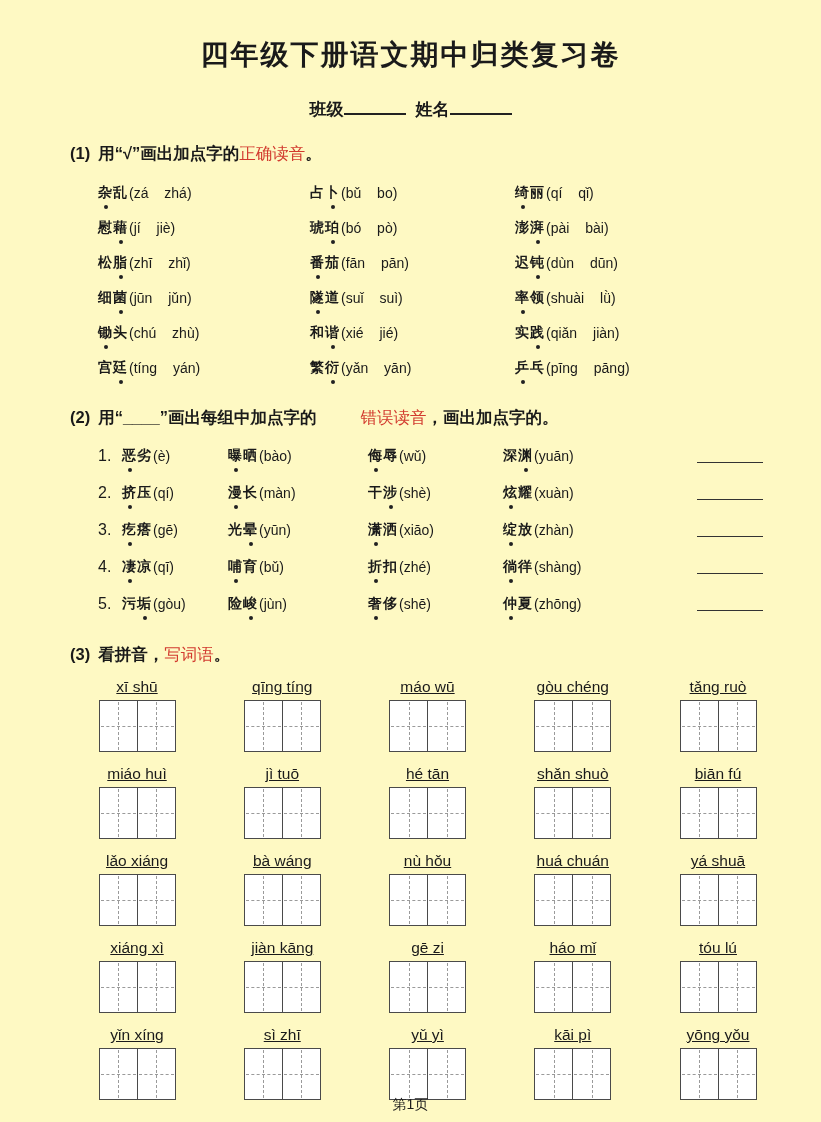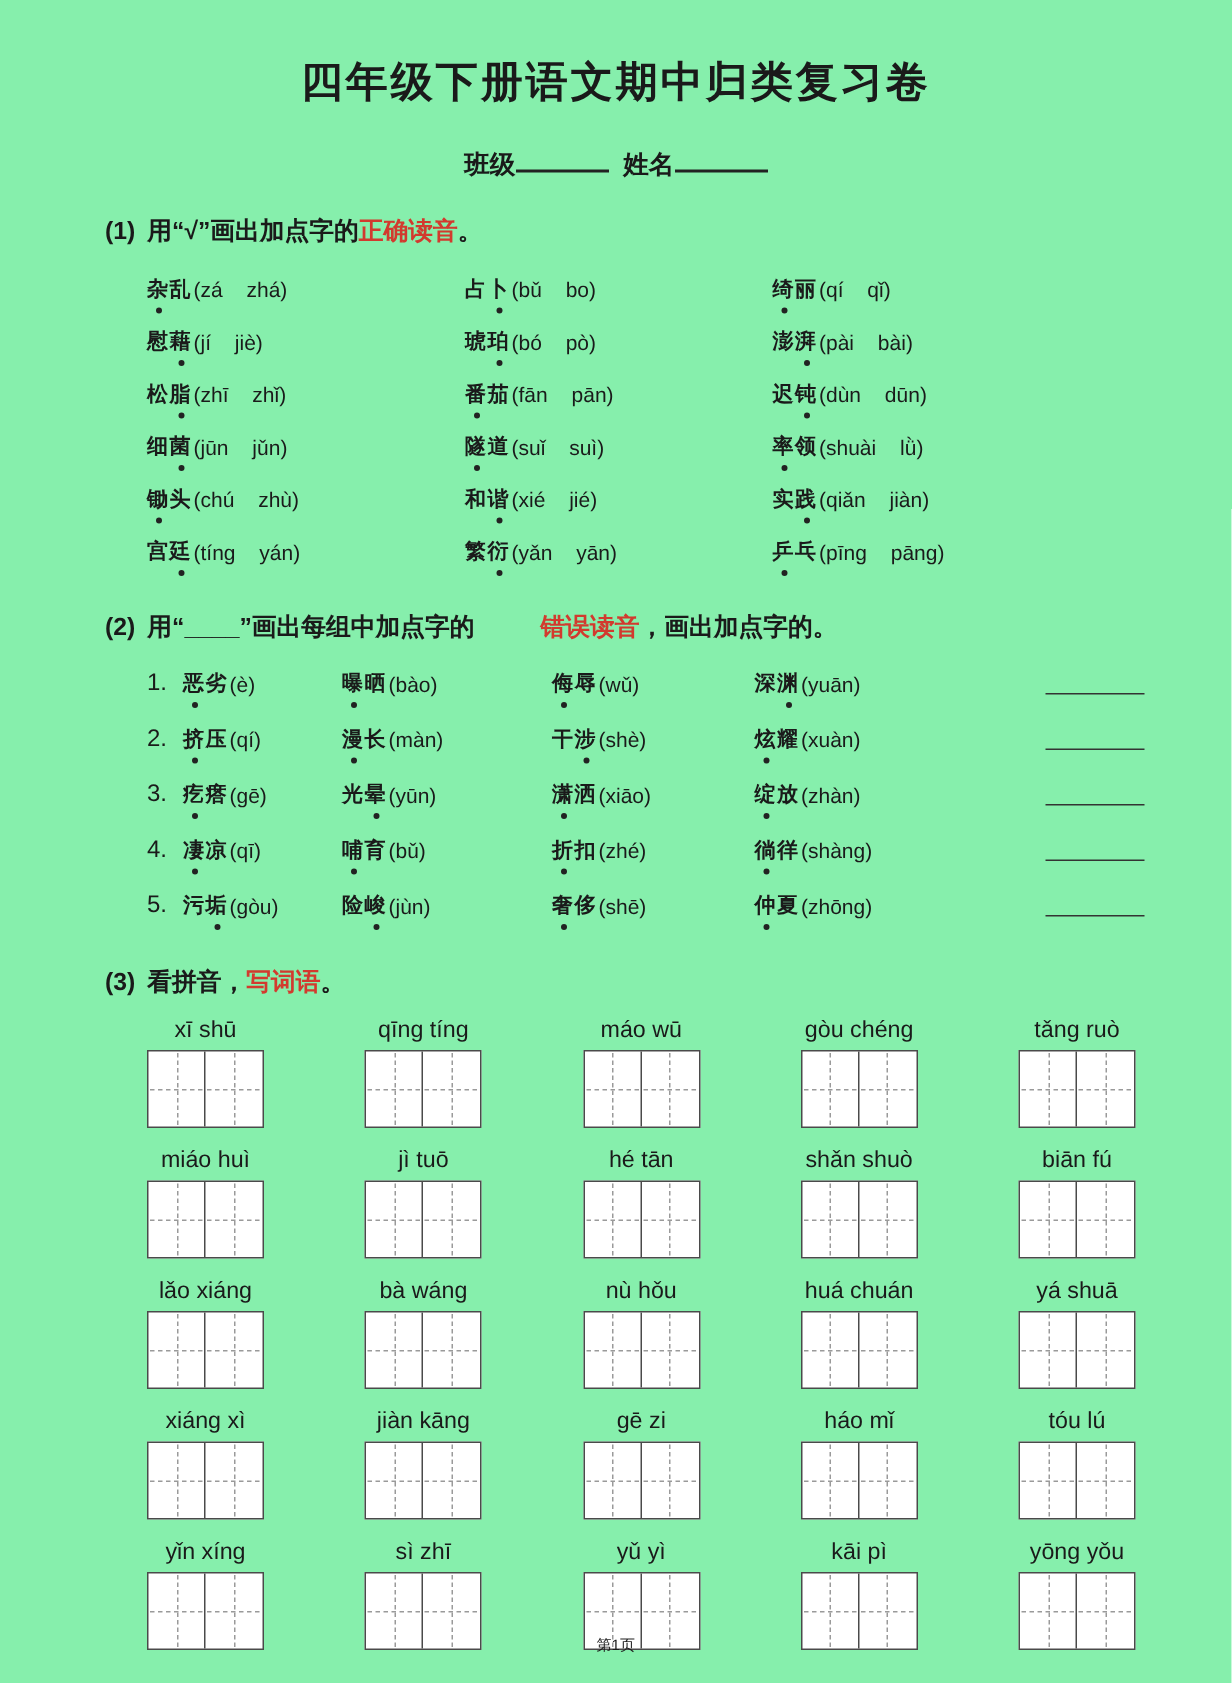--- a/index.html
+++ b/index.html
@@ -1,56 +1,56 @@
 <!DOCTYPE html>
 <html><head>
 <meta charset="utf-8">
 <style>
   html,body{margin:0;padding:0;background:#ffffff;}
   body{font-family:"Liberation Sans","DejaVu Sans",sans-serif;color:#1a1a1a;}
-  .page{position:relative;width:821px;height:1122px;background:#86efac;overflow:hidden;}
+  .page{position:relative;width:821px;height:1122px;background:#fef9c3;overflow:hidden;}
 
   .title{margin-top:36px;text-align:center;font-size:28px;font-weight:bold;letter-spacing:2px;}
 
   .class-line{margin-top:24px;text-align:center;font-size:17px;font-weight:bold;}
   .blank-line{display:inline-block;width:62px;border-bottom:2px solid #222;height:14px;margin-right:10px;}
   .blank-line:last-child{margin-right:0;}
 
   .content{margin-left:70px;margin-right:58px;}
 
   .heading{margin-top:22px;font-size:16.5px;font-weight:bold;}
   .sec-num{margin-right:8px;}
-  .red{font-weight:bold;margin-top:46px;}
+  .red{font-weight:normal;margin-top:46px;}
 
   
   .s1-grid{margin-left:28px;margin-top:10px;display:grid;grid-template-columns:212px 205px 1fr;row-gap:0;}
   .witem{height:35px;display:flex;align-items:center;font-size:14px;white-space:nowrap;}
   .word{font-weight:bold;letter-spacing:1px;}
   .char{position:relative;display:inline-block;}
   .char.dot::after{content:"";position:absolute;left:50%;bottom:-7px;width:4px;height:4px;margin-left:-2px;background:#222;border-radius:50%;}
   .paren{font-weight:normal;word-spacing:12px;margin-left:1px;}
 
   
   .s2-rows{margin-left:28px;margin-top:8px;}
   .s2-row{display:grid;grid-template-columns:24px 106px 140px 135px 152px 1fr;align-items:center;height:37px;font-size:17px;}
   .s2-num{font-size:16px;}
   .answer-blank{justify-self:end;width:66px;border-bottom:1.6px solid #333;height:14px;}
 
   
   .s3-rows{margin-left:28px;margin-right:6px;margin-top:12px;}
   .s3-row{display:flex;justify-content:space-between;margin-bottom:13px;}
-  .s3-group{display:flex;flex-direction:column;width:78px;}
+  .s3-group{display:flex;flex-direction:column;align-items:center;width:78px;text-decoration:underline;}
   .pylabel{font-size:15.5px;margin-bottom:4px;white-space:nowrap;text-align:center;}
   .box{display:flex;border:1.7px solid #4a4a4a;background:#fff;}
   .cell{width:37px;height:50px;position:relative;}
   .cell:first-child{border-right:1.5px solid #4a4a4a;}
   .cell::before{content:"";position:absolute;left:50%;top:1px;bottom:1px;border-left:1px dashed #9a9a9a;}
   .cell::after{content:"";position:absolute;top:50%;left:1px;right:1px;border-top:1px dashed #9a9a9a;}
 
-  .footer{position:absolute;bottom:18px;left:0;right:0;text-align:center;font-size:10px;}
+  .footer{position:absolute;bottom:8px;left:0;right:0;text-align:center;font-size:14px;}
 </style>
 </head>
 <body>
 
 <div class="page">
 
   <div class="title">四年级下册语文期中归类复习卷</div>
 
   <div class="class-line">
     <span>班级</span><span class="blank-line"></span><span>姓名</span><span class="blank-line"></span>

